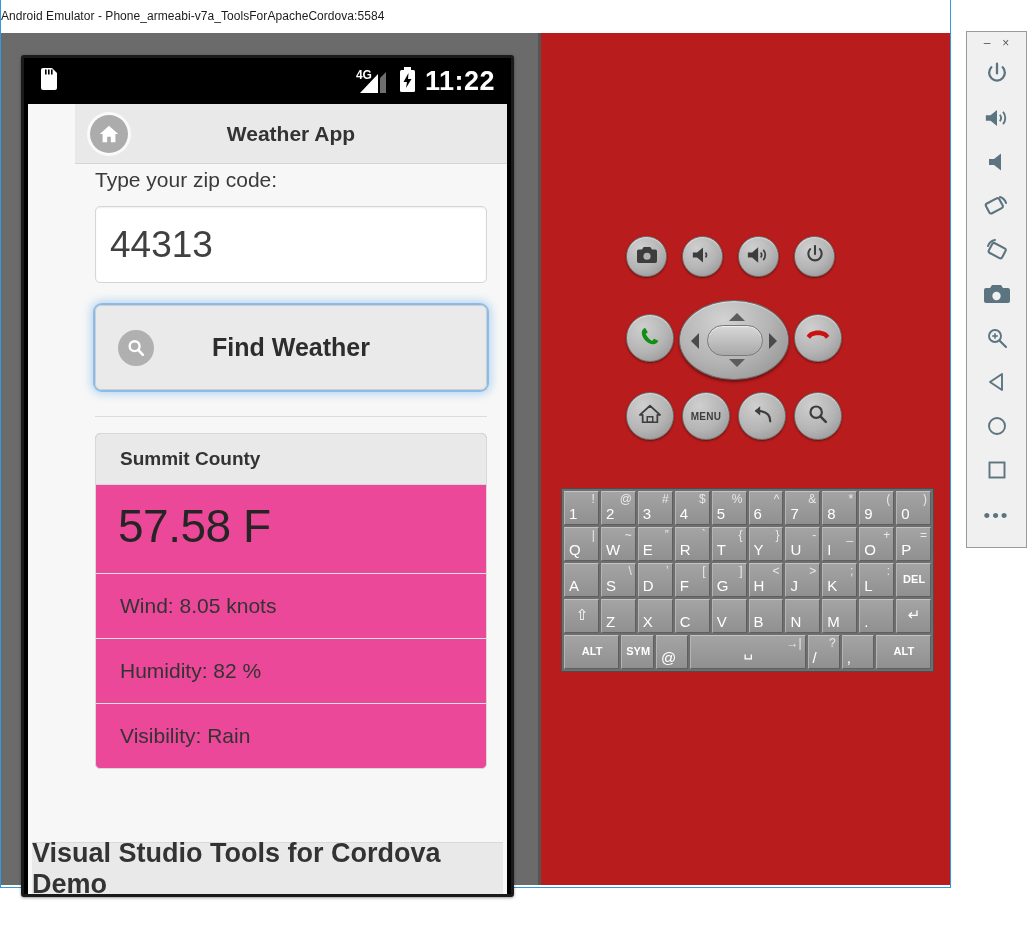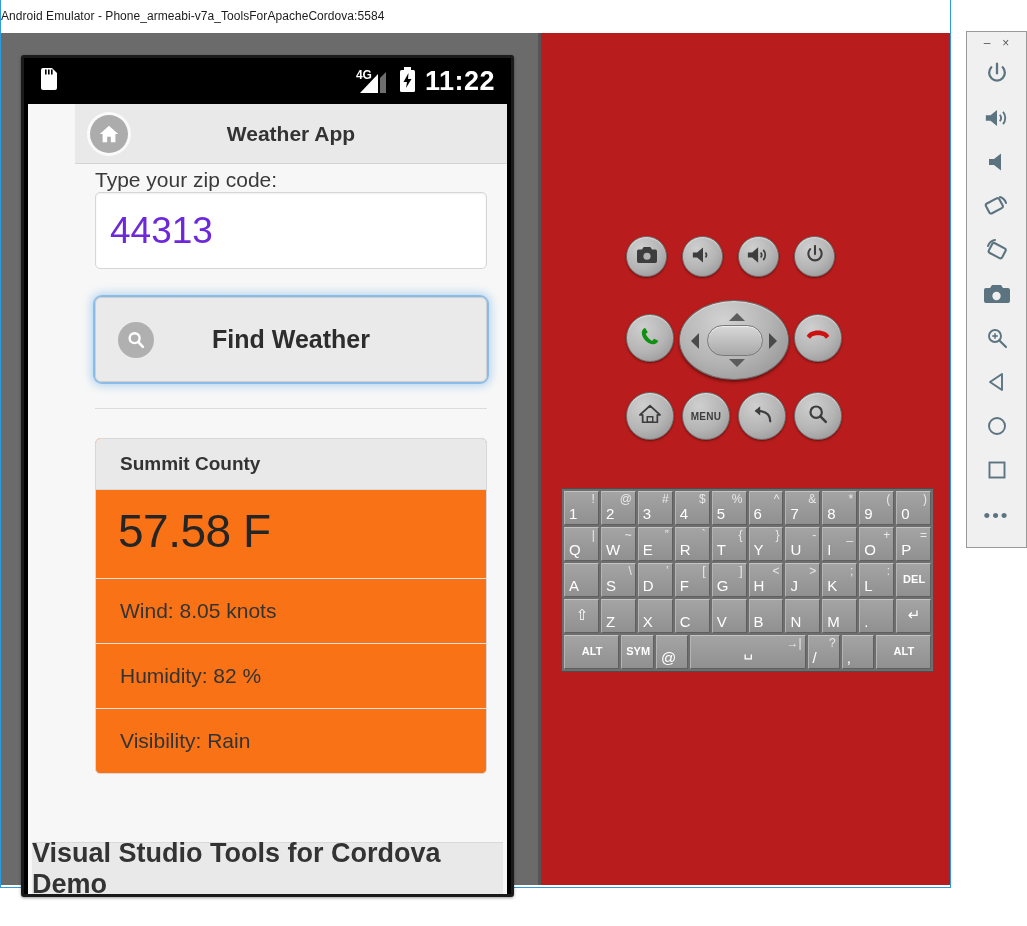--- a/index.html
+++ b/index.html
@@ -87,52 +87,52 @@
   .home-btn .ring {
     width: 38px; height: 38px; border-radius: 50%; background: #acacac;
     display: flex; align-items: center; justify-content: center;
   }
 
   #app-content { flex: 1; overflow: hidden; padding: 0 20px; position: relative; }
 
   .field-label { font-size: 21px; color: #3a3a3a; margin-top: 4px; }
 
   .zip-input {
-    width: 100%; height: 77px;
+    margin-top: 14px; width: 100%; height: 77px;
     background: #ffffff; border: 1px solid #d6d6d6; border-radius: 5px;
     box-shadow: inset 0 1px 2px rgba(0,0,0,.07);
-    font-size: 37px; color: #6d28d9;
+    font-size: 37px; color: #404040;
     padding: 0 14px;
     font-family: "Liberation Sans", sans-serif;
     display: flex; align-items: center;
   }
 
   .find-btn-wrap {
-    margin-top: 28px; border-radius: 7px;
+    margin-top: 22px; border-radius: 7px;
     box-shadow: 0 0 0 2px rgba(90,160,225,.55), 0 0 9px 4px rgba(100,170,230,.45);
   }
   .find-btn {
     width: 100%; height: 85px;
     background: #eaeaea; border: 1px solid #cfcfcf; border-radius: 6px;
     display: flex; align-items: center; position: relative;
   }
   .find-btn .search-circle {
     margin-left: 22px; width: 36px; height: 36px; border-radius: 50%;
     background: #b0b0b0; display: flex; align-items: center; justify-content: center;
   }
   .find-btn .label {
     position: absolute; left: 0; right: 0; text-align: center;
     font-size: 25px; font-weight: bold; color: #2d2d2d;
   }
 
   .divider-rule { margin-top: 26px; height: 1px; background: #dcdcdc; }
 
   .result-list {
-    margin-top: 29px; border: 1px solid #d8d8d8; border-radius: 5px;
-    overflow: hidden; background: #f97316;
+    margin-top: 16px; border: 1px solid #d8d8d8; border-radius: 5px;
+    overflow: hidden; background: #ec4899;
   }
   .result-head {
     background: #e9e9e9; border-bottom: 1px solid #d8d8d8;
     padding: 14px 24px; font-size: 19px; font-weight: bold; color: #333333;
   }
   .result-temp {
     padding: 14px 22px 20px; font-size: 46px; color: #252525;
     border-bottom: 1px solid #e2e2e2; letter-spacing: -.5px;
   }
   .result-row {

